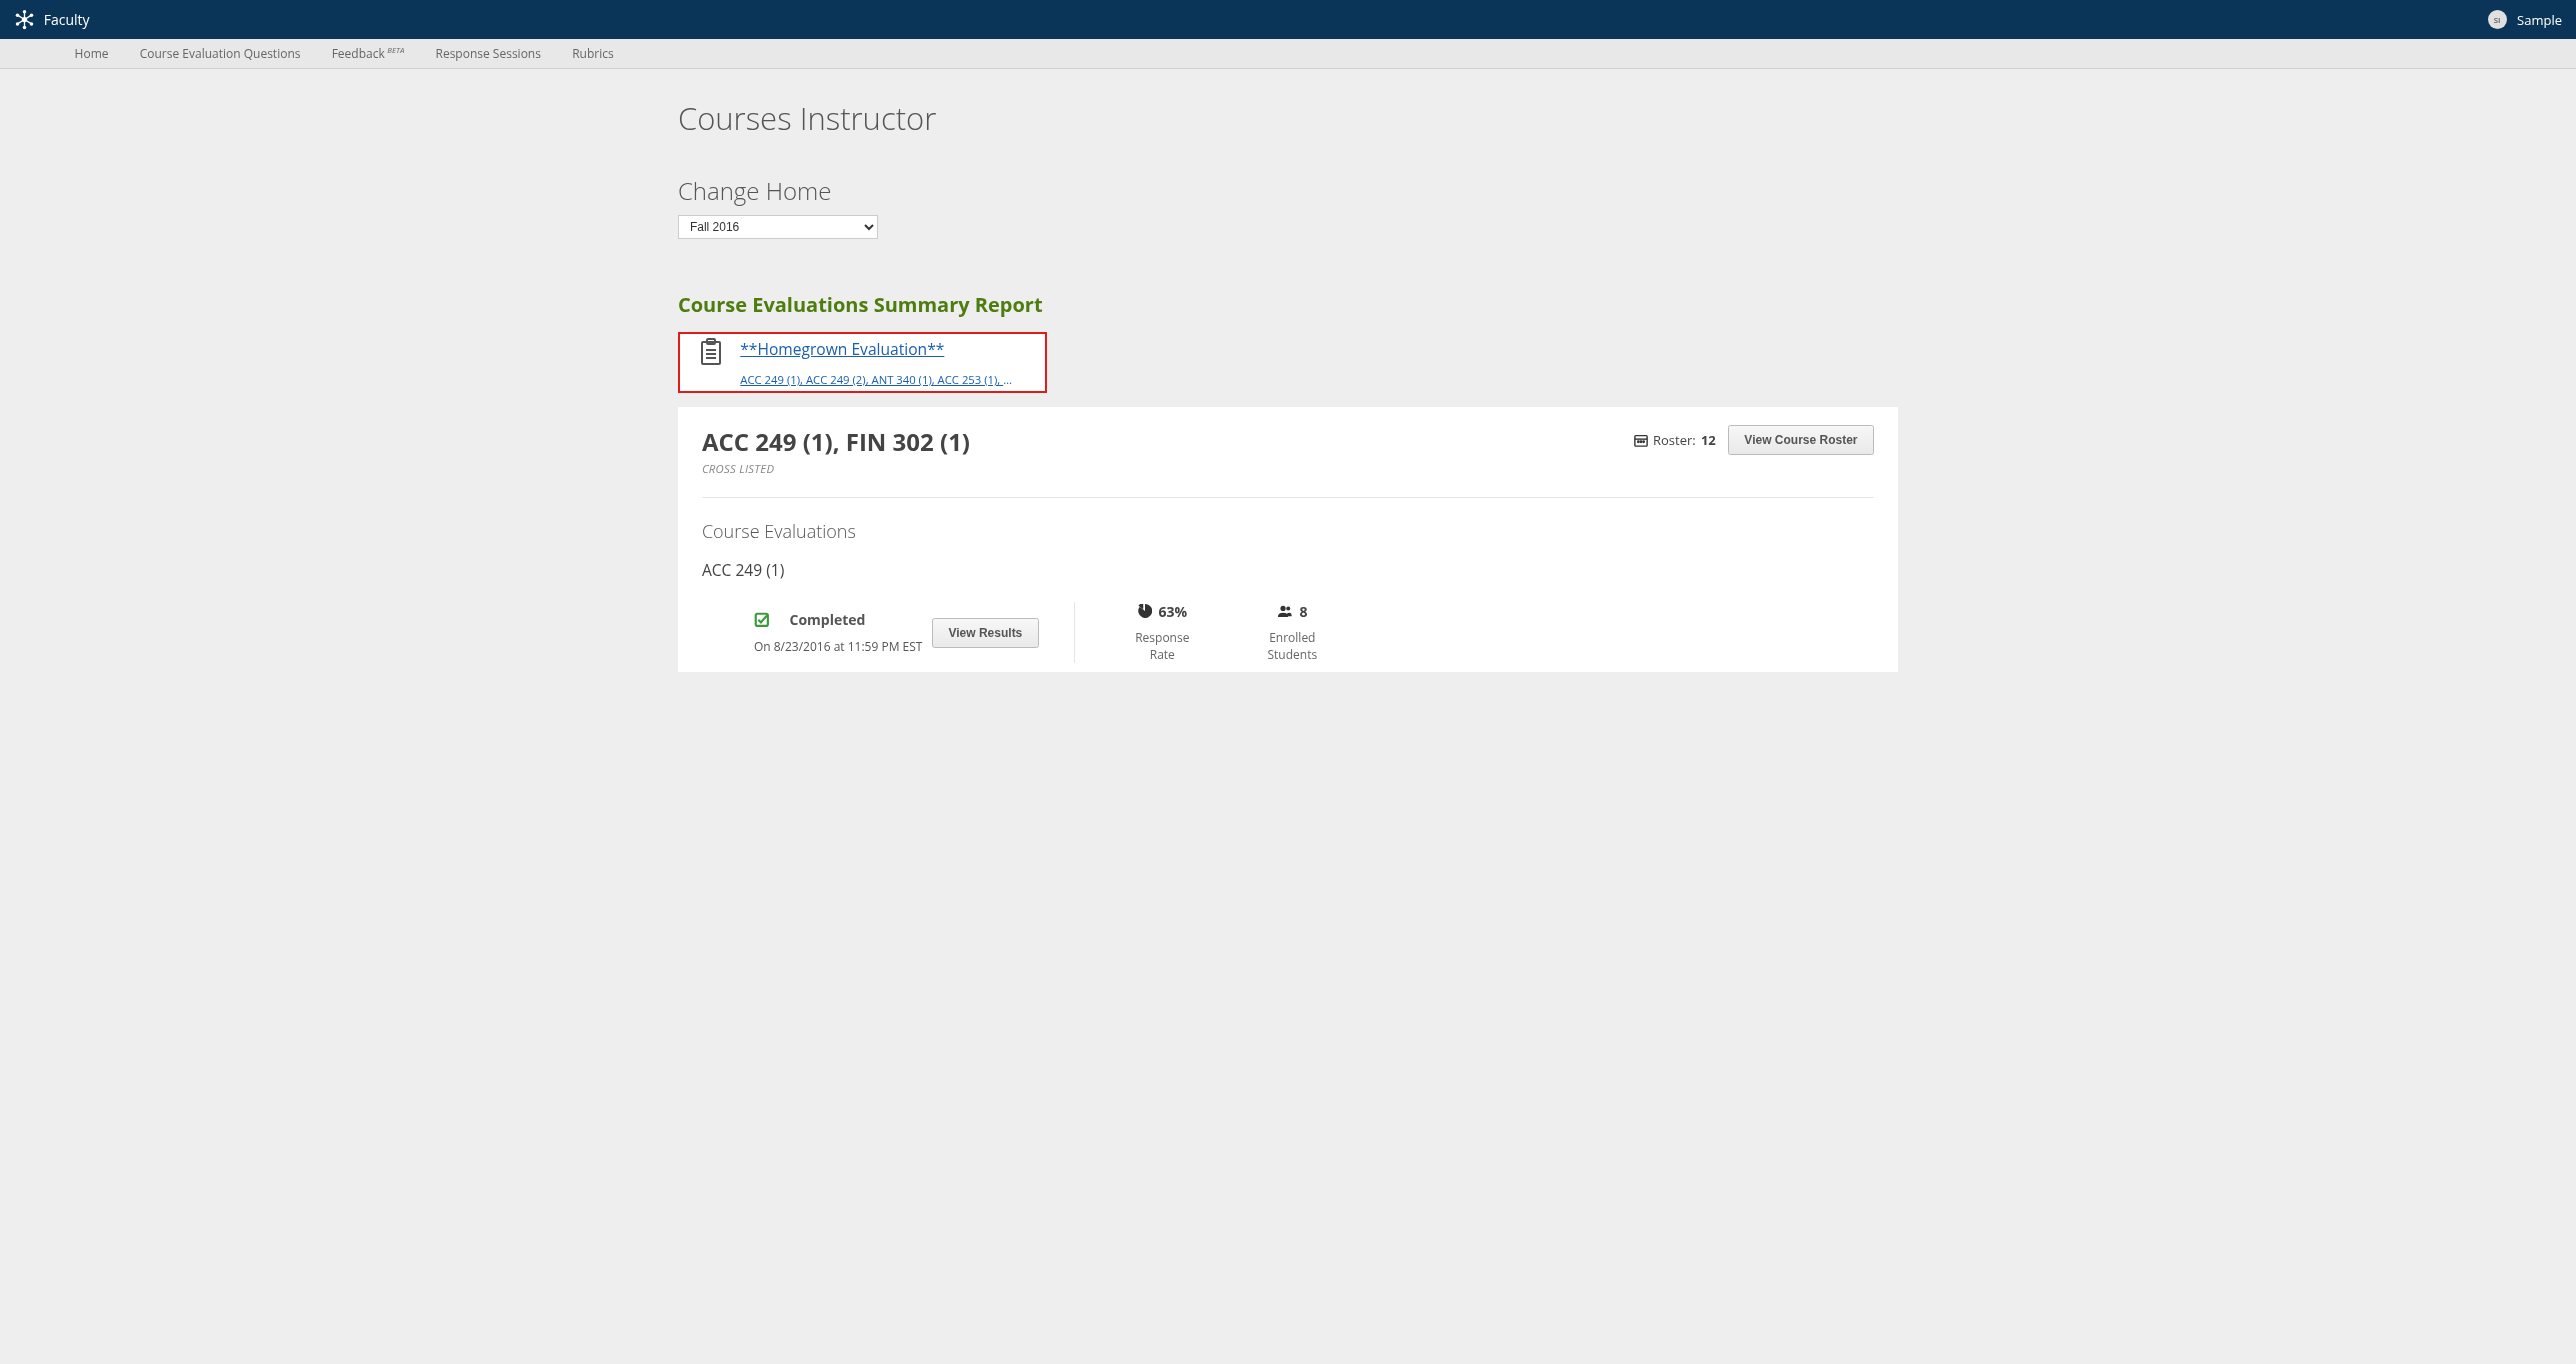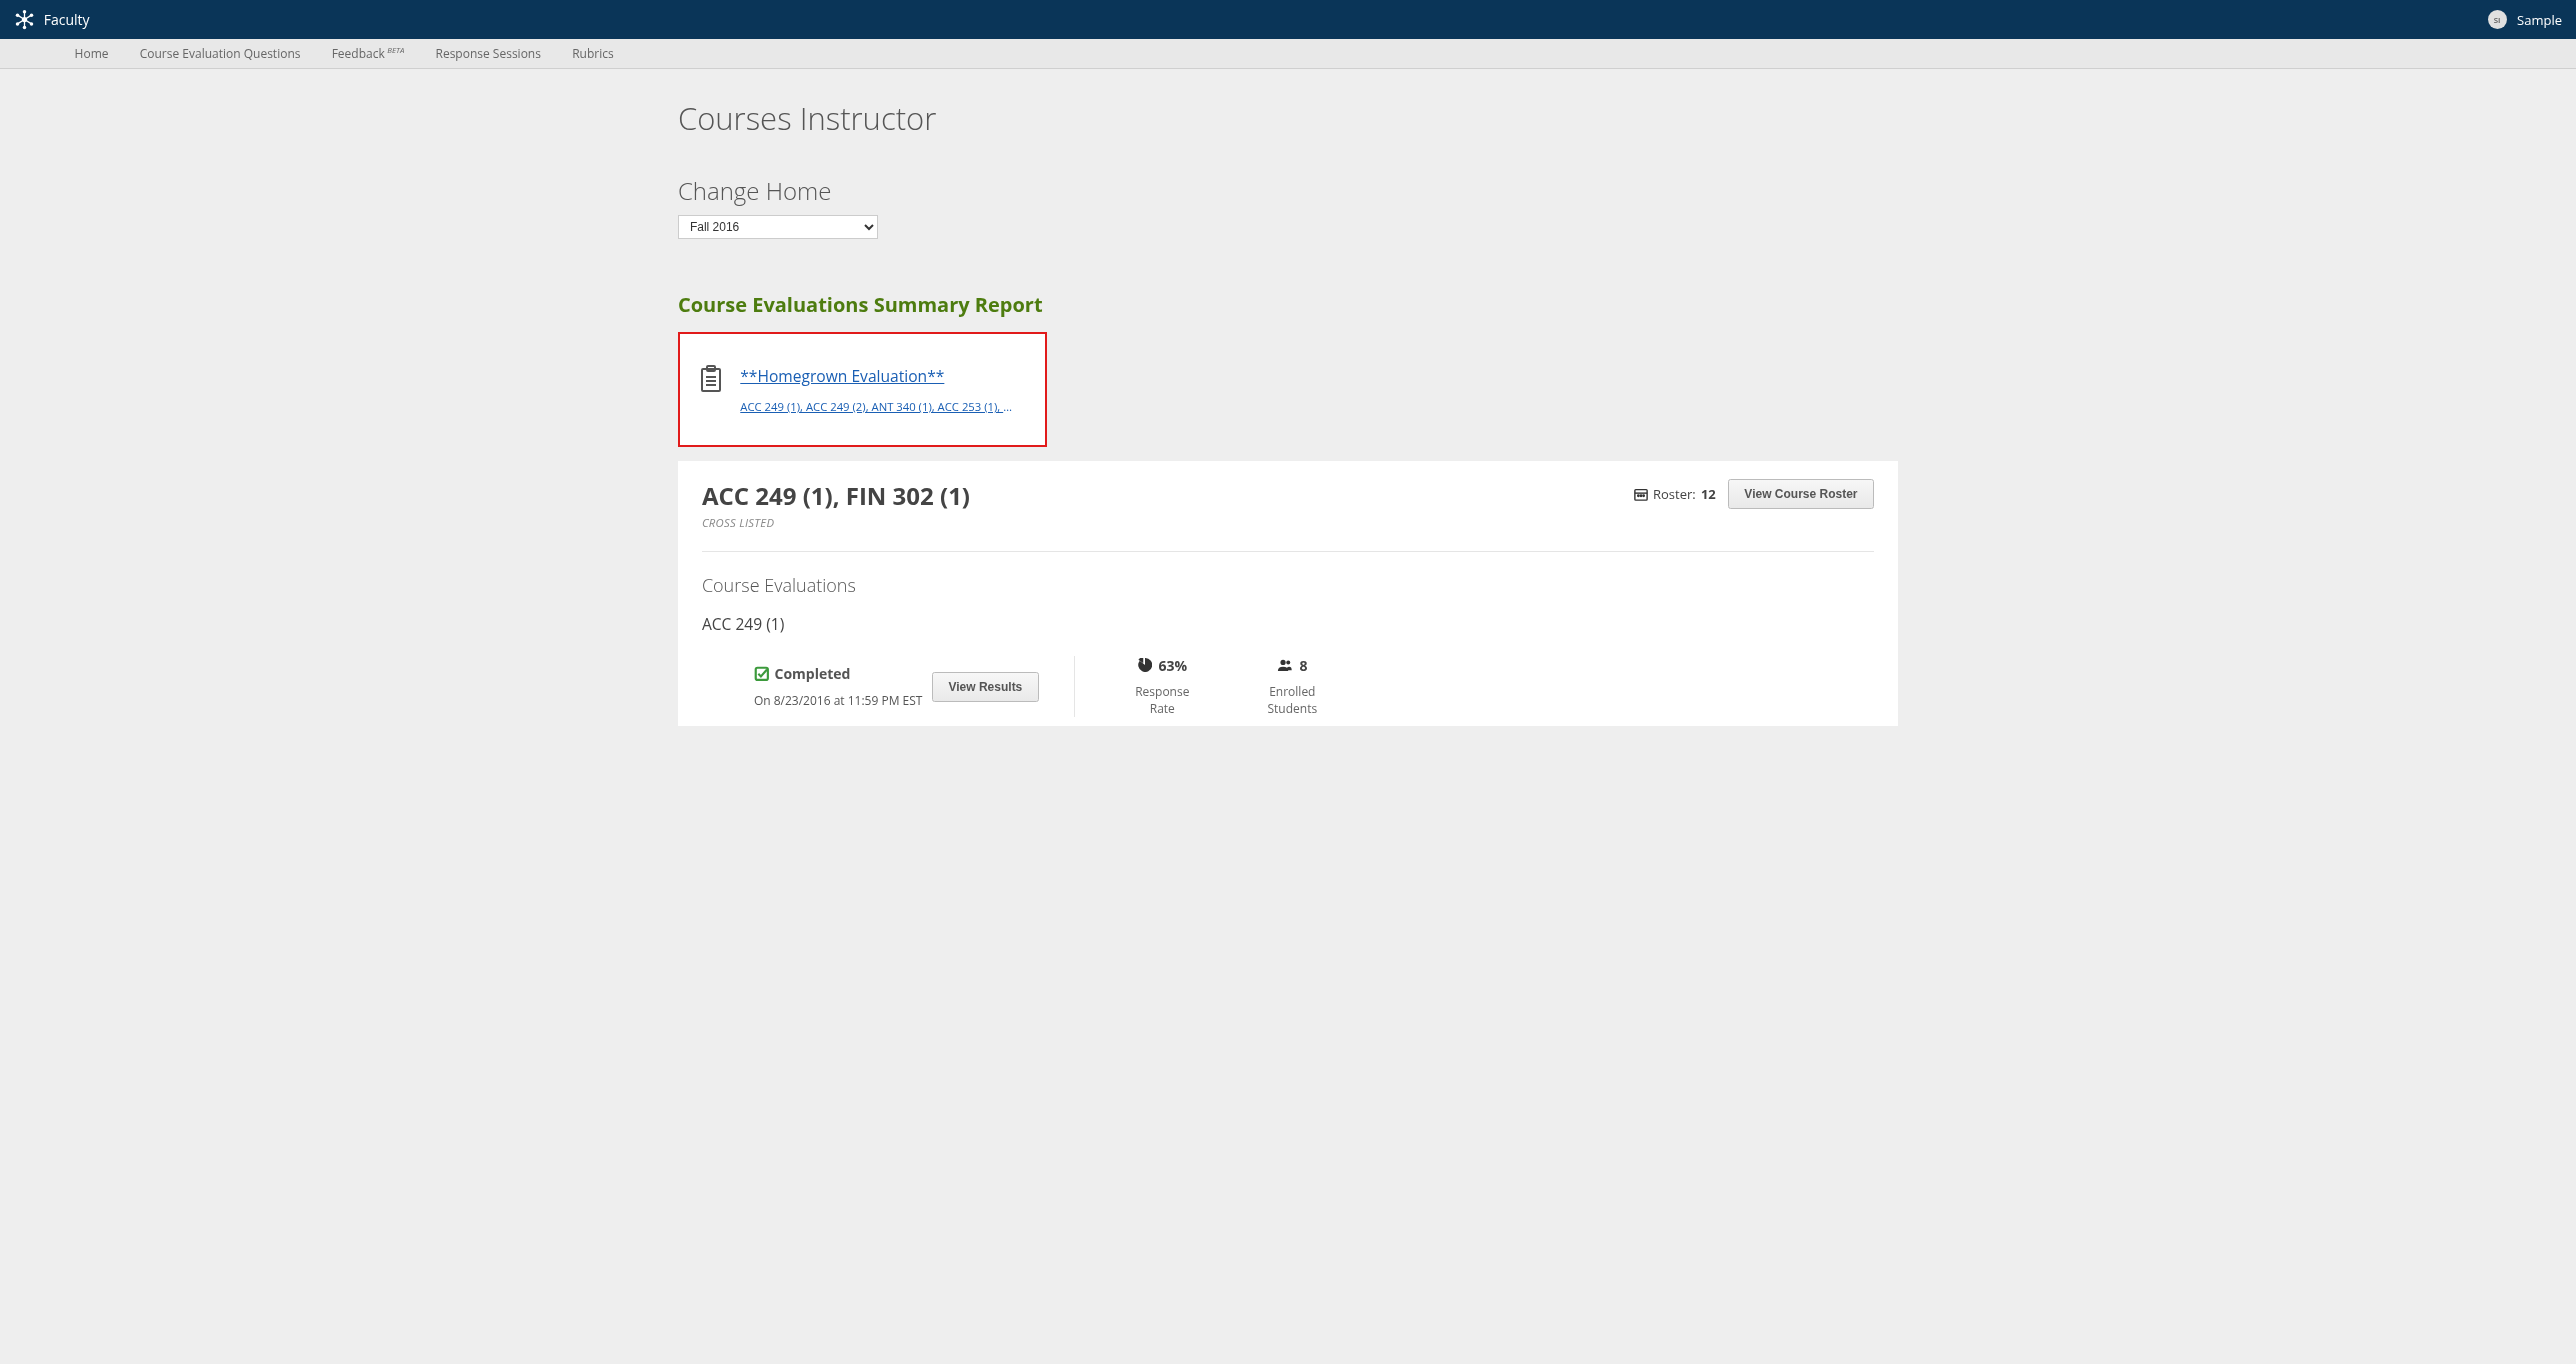--- a/index.html
+++ b/index.html
@@ -61,21 +61,21 @@
   color: #333;
 }
 
 .summary-heading { font-size: 20px; font-weight: 700; color: #4d7c0f; margin-top: 52px; }
 
 .eval-box {
   margin-top: 14px;
   border: 2.6px solid #e11a1a;
   background: #fff;
   width: 369px;
-  padding: 31px 19px;
+  padding: 4px 19px;
   display: flex;
   align-items: flex-start;
   gap: 17.4px;
 }
 .clipboard-icon { width: 24px; height: 28px; stroke: #555; fill: none; stroke-width: 2; flex-shrink: 0; }
 .eval-link {
   color: #1a5fb4; font-size: 15.6px; font-weight: 400;
   text-decoration: underline; cursor: pointer; display: block;
 }
 .eval-courses {
@@ -124,21 +124,21 @@
 }
 .stats-block-left {
   flex: 0 0 373px;
   border-right: 0.9px solid #e5e5e5;
   display: flex;
   justify-content: space-between;
   align-items: center;
   padding-right: 35px;
   padding-left: 52px;
 }
-.completed-row { display: flex; align-items: center; gap: 5px; }
+.completed-row { display: flex; align-items: center; gap: 20px; }
 .check-icon { width: 15.6px; height: 15.6px; stroke: #3c9a3c; fill: none; stroke-width: 2.5; }
 .completed-label { font-size: 14px; font-weight: 700; color: #555; }
 .completed-date { font-size: 12px; color: #555; margin-top: 8.7px; }
 .stats-block-right {
   flex: 0 0 260px;
   display: flex;
   gap: 52px;
   padding-left: 52px;
 }
 .stat-item { text-align: center; }

